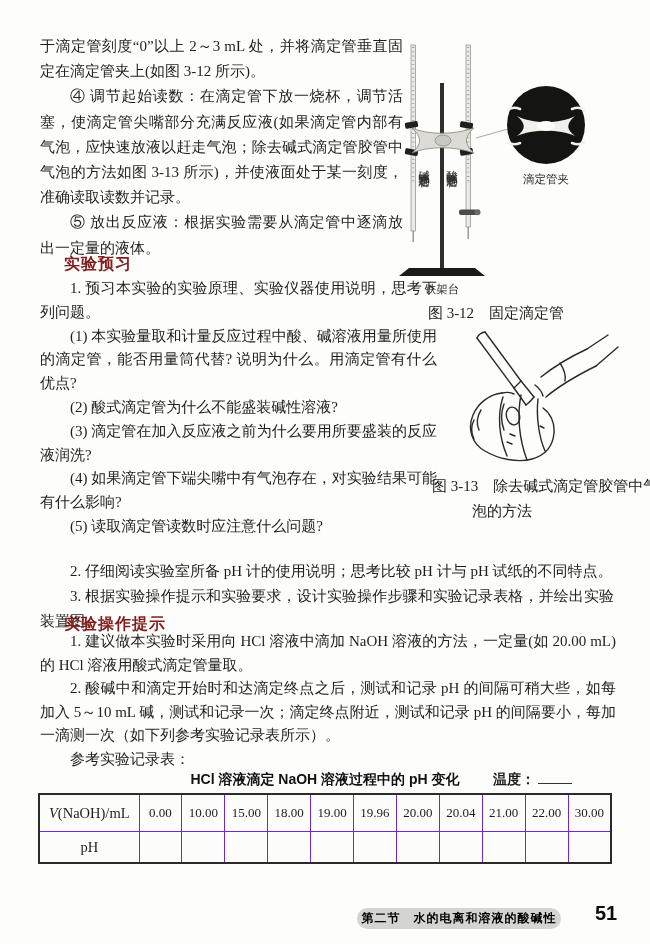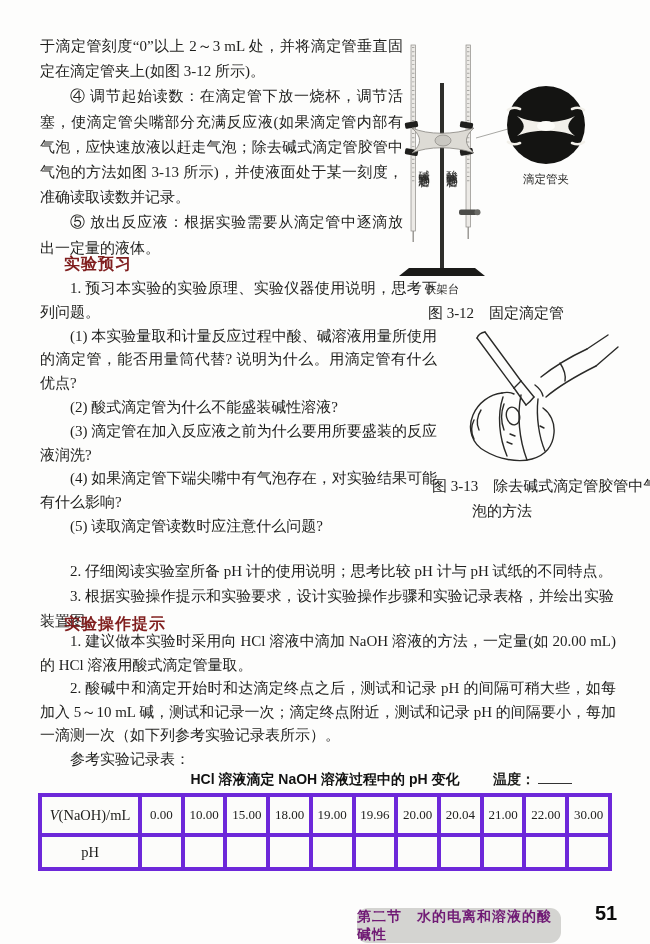--- a/index.html
+++ b/index.html
@@ -40,29 +40,29 @@
   
   #table-title-row{left:38px;top:771px;width:574px;height:20px;}
   .table-title{
     width:100%;text-align:center;
     font-family:"Liberation Sans","DejaVu Sans",sans-serif;
     font-weight:700;font-size:14px;color:#111;
   }
   .temp-wrap{position:absolute;left:455px;top:0;font-size:14px;font-weight:700;white-space:nowrap;}
   .temp-blank{display:inline-block;width:34px;height:12px;border-bottom:1.3px solid #333;margin-left:3px;}
   #rec-table{position:absolute;left:38px;top:793px;border-collapse:collapse;width:574px;table-layout:fixed;background:#fcfcfa;border:2px solid #2b2b29;}
-  #rec-table td{border:4px solid #6d28d9;text-align:center;vertical-align:middle;font-size:13px;padding:0;color:#1c1c1a;}
+  #rec-table td{border:1px solid #6d28d9;text-align:center;vertical-align:middle;font-size:13px;padding:0;color:#1c1c1a;}
   #rec-table .hdr-row td{height:36px;}
   #rec-table .ph-row td{height:30px;}
   #rec-table td.rowhead{font-size:14.5px;}
   
   .footer-pill{
-    position:absolute;left:357px;top:908px;width:204px;height:35px;
+    position:absolute;left:357px;top:908px;width:204px;height:21px;
     background:#d4d4d1;border-radius:11px;display:flex;align-items:center;justify-content:center;
-    font-family:"Liberation Sans","DejaVu Sans",sans-serif;font-weight:700;font-size:14px;color:#701a75;
+    font-family:"Liberation Sans","DejaVu Sans",sans-serif;font-weight:700;font-size:12px;color:#000000;
     letter-spacing:1px;
   }
   .page-num{
     position:absolute;left:595px;top:902px;
     font-family:"Liberation Sans","DejaVu Sans",sans-serif;font-weight:700;font-size:20px;color:#0c0c0c;
   }
 </style>
 </head>
 <body>
 

